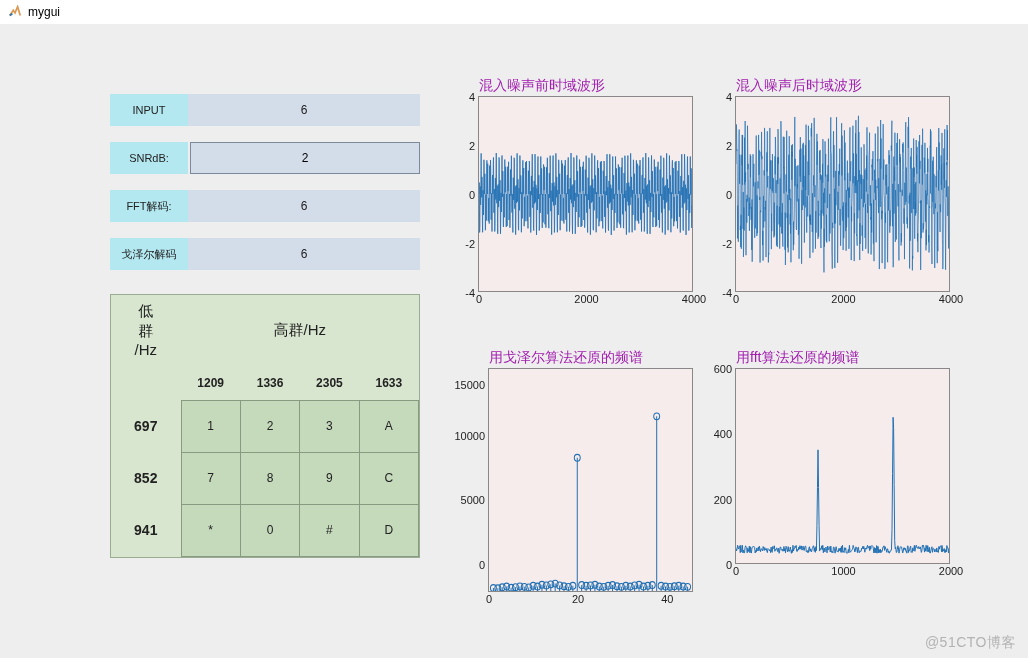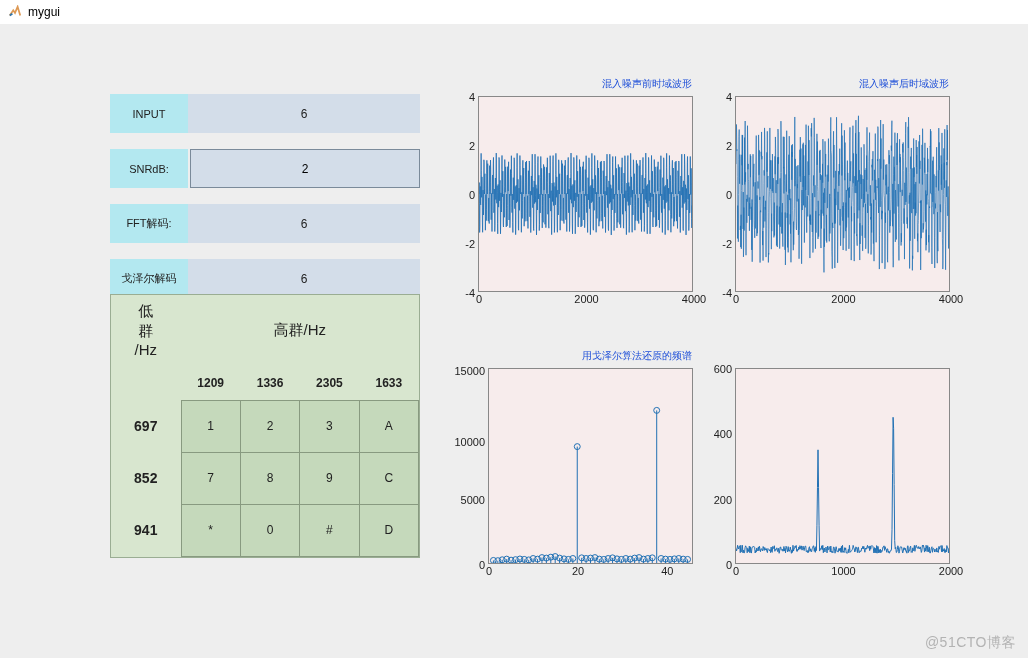--- a/index.html
+++ b/index.html
@@ -34,21 +34,21 @@
   .left-panel {
     position: absolute;
     left: 110px;
     top: 70px;
     width: 310px;
   }
   .row-field {
     display: flex;
     align-items: stretch;
     margin-bottom: 16px;
-    height: 39px;
+    height: 32px;
   }
   .lbl {
     background: #b3e8f0;
     width: 78px;
     display: flex;
     align-items: center;
     justify-content: center;
     font-size: 11px;
     color: #222;
   }
@@ -122,23 +122,23 @@
   .plot {
     position: absolute;
     background: #f7ecec;
     border: 1px solid #888;
   }
   .plot-title {
     position: absolute;
     top: -20px;
     left: 0;
     right: 0;
-    text-align: right;
-    font-size: 10px;
-    color: #1d4ed8;
+    text-align: left;
+    font-size: 14px;
+    color: #a21caf;
   }
   .tick-y, .tick-x {
     position: absolute;
     font-size: 11px;
     color: #222;
   }
   .tick-y { right: calc(100% + 4px); transform: translateY(-50%); }
   .tick-x { top: calc(100% + 2px); transform: translateX(-50%); }
   svg.plotsvg { width: 100%; height: 100%; display: block; }
   .watermark {
@@ -248,21 +248,21 @@
       </svg>
   <div class="tick-y" style="top: 196px;">-4</div>
       <div class="tick-y" style="top: 147px;">-2</div>
       <div class="tick-y" style="top: 98px;">0</div>
       <div class="tick-y" style="top: 49px;">2</div>
       <div class="tick-y" style="top: 0px;">4</div>
       <div class="tick-x" style="left: 0px;">0</div>
       <div class="tick-x" style="left: 107.5px;">2000</div>
       <div class="tick-x" style="left: 215px;">4000</div>
     </div>
-  <div class="plot" id="plot2" style="left:488px; top:344px; width:205px; height:196px;">
+  <div class="plot" id="plot2" style="left:488px; top:344px; width:205px; height:224px;">
     <div class="plot-title">用戈泽尔算法还原的频谱</div>
     <svg class="plotsvg" viewBox="0 0 205 196" preserveAspectRatio="none">
         <line x1="4.456521739130435" y1="196" x2="4.456521739130435" y2="193.38666666666666" stroke="#1f6fb3" stroke-width="1"></line>
         <circle cx="4.456521739130435" cy="193.38666666666666" r="3" fill="none" stroke="#1f6fb3" stroke-width="1"></circle>
         <line x1="8.91304347826087" y1="196" x2="8.91304347826087" y2="193.648" stroke="#1f6fb3" stroke-width="1"></line>
         <circle cx="8.91304347826087" cy="193.648" r="3" fill="none" stroke="#1f6fb3" stroke-width="1"></circle>
         <line x1="13.369565217391305" y1="196" x2="13.369565217391305" y2="192.73333333333332" stroke="#1f6fb3" stroke-width="1"></line>
         <circle cx="13.369565217391305" cy="192.73333333333332" r="3" fill="none" stroke="#1f6fb3" stroke-width="1"></circle>
         <line x1="17.82608695652174" y1="196" x2="17.82608695652174" y2="192.08" stroke="#1f6fb3" stroke-width="1"></line>
         <circle cx="17.82608695652174" cy="192.08" r="3" fill="none" stroke="#1f6fb3" stroke-width="1"></circle>
@@ -344,27 +344,28 @@
         <circle cx="187.17391304347825" cy="191.81866666666667" r="3" fill="none" stroke="#1f6fb3" stroke-width="1"></circle>
         <line x1="191.63043478260872" y1="196" x2="191.63043478260872" y2="191.42666666666668" stroke="#1f6fb3" stroke-width="1"></line>
         <circle cx="191.63043478260872" cy="191.42666666666668" r="3" fill="none" stroke="#1f6fb3" stroke-width="1"></circle>
         <line x1="196.08695652173913" y1="196" x2="196.08695652173913" y2="192.08" stroke="#1f6fb3" stroke-width="1"></line>
         <circle cx="196.08695652173913" cy="192.08" r="3" fill="none" stroke="#1f6fb3" stroke-width="1"></circle>
         <line x1="200.54347826086956" y1="196" x2="200.54347826086956" y2="192.34133333333332" stroke="#1f6fb3" stroke-width="1"></line>
         <circle cx="200.54347826086956" cy="192.34133333333332" r="3" fill="none" stroke="#1f6fb3" stroke-width="1"></circle>
       </svg>
   <div class="tick-y" style="top: 196px;">0</div>
       <div class="tick-y" style="top: 130.667px;">5000</div>
-      <div class="tick-y" style="top: 73px; margin-left: 20px;">10000</div>
-      <div class="tick-y" style="top: 2px;">15000</div>
+      <div class="tick-y" style="top: 67px; margin-left: 20px;">10000</div>
+      <div class="tick-y" style="top: 16px;">15000</div>
       <div class="tick-x" style="left: 0px;">0</div>
       <div class="tick-x" style="left: 89.1304px;">20</div>
       <div class="tick-x" style="left: 178.261px;">40</div>
     </div>
   <div class="plot" id="plot3" style="left:735px; top:344px; width:215px; height:196px;">
+    <div class="plot-title">用fft算法还原的频谱</div>
     <svg class="plotsvg" viewBox="0 0 215 196" preserveAspectRatio="none">
         <path d="M0 181.32404221389442 L0.5375 183.75600422620772 L1.075 181.7712820092837 L1.6125 178.13874949216842 L2.15 180.71048572858174 L2.6875 181.87817600568135 L3.225 179.09586933453878 L3.7625 178.72483280499776 L4.3 185.59109587669371 L4.8374999999999995 178.05478607316812 L5.375 184.48799041112264 L5.9125 184.6209371358156 L6.45 178.0924590051174 L6.9875 185.71788810888927 L7.525 183.063473529617 L8.0625 185.95292950868605 L8.6 185.61205311380326 L9.137500000000001 180.6982452566425 L9.674999999999999 178.6538897871971 L10.2125 179.58843999306362 L10.75 180.14667317469915 L11.2875 185.67967753807704 L11.825 181.1520308325688 L12.3625 182.14967170556386 L12.9 184.53482754230498 L13.4375 178.91272821724414 L13.975 185.6372096657753 L14.512500000000001 179.64435029725234 L15.05 185.00485582351683 L15.587499999999999 185.97782177428405 L16.125 180.34867889943223 L16.6625 180.16656556924184 L17.2 179.15042860507964 L17.7375 179.52276578744252 L18.275000000000002 179.37387608687084 L18.8125 180.1361910422643 L19.349999999999998 185.90438381036122 L19.8875 183.43142198224862 L20.425 184.97276299397151 L20.962500000000002 180.81935382584732 L21.5 183.07153275807698 L22.037499999999998 183.7548038482666 L22.575 179.74681491851806 L23.1125 183.6447390238444 L23.65 179.05866832733153 L24.1875 181.64229443868 L24.725 184.56206531524657 L25.2625 182.42695389886697 L25.8 181.51184460719426 L26.3375 182.80986107587813 L26.875 183.76358617544173 L27.4125 179.33782678047817 L27.95 181.29353742996852 L28.4875 183.31499724785488 L29.025000000000002 180.34084428548812 L29.562500000000004 181.40723551511763 L30.1 182.93770278692244 L30.637499999999996 181.51453547875087 L31.174999999999997 184.26157265106838 L31.7125 185.49563102622827 L32.25 181.37117598652839 L32.7875 181.91195403734844 L33.325 182.48657778104146 L33.8625 183.79081323941548 L34.4 182.50944434801738 L34.9375 185.5495450814565 L35.475 179.9019700954358 L36.0125 184.5474397857984 L36.550000000000004 185.2146783341964 L37.0875 179.2568947295348 L37.625 181.26840737660726 L38.1625 181.1565200805664 L38.699999999999996 178.5869441350301 L39.2375 184.16901893615722 L39.775 182.27646783192952 L40.3125 182.98628158569335 L40.85 181.04201590220134 L41.3875 180.64488843282064 L41.925000000000004 184.30835234324138 L42.4625 184.63161495029925 L43 181.15844039320945 L43.5375 186.19705016613005 L44.074999999999996 183.88759677985993 L44.6125 179.85496721863746 L45.15 179.9416460911433 L45.6875 182.6712334871292 L46.225 183.20154936313628 L46.7625 182.040891957283 L47.3 184.1263213078181 L47.8375 183.8122253338496 L48.375 179.31152263482412 L48.9125 183.89093430042266 L49.45 181.34311118920644 L49.987500000000004 185.719340634346 L50.525 179.04874379138153 L51.0625 180.58855828841527 L51.6 182.5373139500618 L52.137499999999996 184.7776494940122 L52.675 179.44228180944918 L53.2125 183.8466595331828 L53.75 184.39173431396483 L54.2875 182.48310783207415 L54.825 179.87269494136174 L55.362500000000004 183.2270201563835 L55.9 186.19144548177718 L56.4375 182.76078652719346 L56.975 185.31521193385123 L57.5125 178.11073020795982 L58.050000000000004 183.9322923342387 L58.587500000000006 181.4956477801005 L59.12500000000001 181.3579343477885 L59.66250000000001 178.86035381952922 L60.2 180.311087958018 L60.7375 178.24205306371053 L61.27499999999999 184.103480052948 L61.81249999999999 184.34814297358196 L62.349999999999994 182.1539336313804 L62.887499999999996 182.97976761261623 L63.425 179.77920759916304 L63.9625 182.06290083328884 L64.5 178.4907123764356 L65.0375 179.84014746745427 L65.575 182.0838865160942 L66.1125 178.72651606003444 L66.65 183.0186197479566 L67.1875 181.4281121611595 L67.725 178.94270870288213 L68.2625 182.42456020116805 L68.8 183.44250795443853 L69.3375 180.12330036560695 L69.875 178.8612893939018 L70.41250000000001 179.06076047023137 L70.95 184.7269766052564 L71.4875 184.19206925928592 L72.025 183.41783157189687 L72.5625 185.79713057676952 L73.10000000000001 185.0874178280433 L73.6375 180.79719186027845 L74.175 179.54046284357707 L74.71249999999999 184.27663043340047 L75.25 181.688331074516 L75.7875 183.86890011231105 L76.325 184.68407063881557 L76.8625 181.28981435994308 L77.39999999999999 180.95038413206737 L77.9375 178.70904778639476 L78.475 178.7534023841222 L79.0125 184.1981609582901 L79.55 180.63688786029815 L80.0875 185.22773280938466 L80.625 179.47594204246997 L81.1625 183.46867872476577 L81.7 157.88888888888889 L82.2375 119.77777777777777 L82.775 81.66666666666666 L83.3125 119.77777777777777 L83.85000000000001 157.88888888888889 L84.3875 183.94857385953267 L84.925 181.20274777412413 L85.4625 182.33576436042785 L86 181.65976758003234 L86.53750000000001 178.58907424608867 L87.075 182.529008658727 L87.6125 178.1755445321401 L88.14999999999999 185.59294171333312 L88.6875 181.42614828248819 L89.225 180.88956790367763 L89.7625 184.8709012389183 L90.3 181.23568928937118 L90.83749999999999 179.93759226004283 L91.375 181.41788314978282 L91.9125 185.78057645956676 L92.45 178.8866567482551 L92.9875 182.31491010586421 L93.525 182.6590028723081 L94.0625 179.4573914329211 L94.6 180.02743952671688 L95.1375 184.914268664519 L95.675 178.85578474104403 L96.2125 183.5471004962921 L96.75 185.40536732673644 L97.28750000000001 184.41185524761676 L97.825 185.67830630342166 L98.3625 179.9720130731662 L98.9 179.9448344429334 L99.4375 181.47804321050643 L99.97500000000001 186.09588644107183 L100.5125 182.8781762894243 L101.05 179.54386732180913 L101.58749999999999 182.57365239858626 L102.125 184.70405551989873 L102.6625 184.40127186675866 L103.2 184.891081315279 L103.7375 181.31165529986222 L104.27499999999999 181.4496323188146 L104.8125 183.65655977725982 L105.35 180.82664298216503 L105.8875 185.1913145303726 L106.425 179.22282098432382 L106.9625 185.30719432433446 L107.5 178.11384018957614 L108.0375 185.057590675354 L108.575 184.08960877557595 L109.11249999999998 185.4671376268069 L109.65 180.56114892860253 L110.18749999999999 182.6282691081365 L110.72500000000001 180.65779565970104 L111.26249999999999 185.94153808752696 L111.8 185.70076130529245 L112.33749999999999 186.19626792470615 L112.875 185.21769196172244 L113.4125 182.17463138898214 L113.95 185.6972665309906 L114.4875 178.1430123915275 L115.025 183.64111744562786 L115.5625 184.95240914026897 L116.10000000000001 184.46409553984802 L116.6375 183.55873676339786 L117.17500000000001 182.3847749253114 L117.71249999999999 182.00815999706586 L118.25000000000001 178.194620124499 L118.7875 180.40173450311025 L119.32500000000002 181.32461388111113 L119.8625 184.91138600508373 L120.4 183.88948542575042 L120.9375 179.72085151275 L121.475 180.0675455848376 L122.0125 182.13401422103246 L122.54999999999998 185.48940643866857 L123.0875 180.27187634209793 L123.62499999999999 180.12650818824767 L124.16250000000001 185.71526538530986 L124.69999999999999 185.27684389253457 L125.2375 183.59699698487918 L125.77499999999999 184.39982493917148 L126.3125 184.07353802224 L126.85 180.99561199744542 L127.3875 181.65254681507747 L127.925 179.21413041353225 L128.4625 181.78428659041722 L129 179.17443324327468 L129.5375 182.05503266255062 L130.075 185.13082346518834 L130.6125 180.93901777962844 L131.15 182.01264948844909 L131.6875 181.87831619580587 L132.225 179.8687997976939 L132.76250000000002 178.1414082368215 L133.3 181.13437393506368 L133.8375 180.57336421012877 L134.375 179.01445002555846 L134.9125 183.52769974072774 L135.45 178.70889786084493 L135.98749999999998 182.12355545361837 L136.525 179.0373788992564 L137.0625 178.37069697380065 L137.6 178.56434626579284 L138.1375 179.12784825960796 L138.675 181.72404475212096 L139.2125 185.89435826937358 L139.75 180.44551057318847 L140.2875 185.5221116264661 L140.82500000000002 181.2637234201034 L141.36249999999998 185.9142516374588 L141.9 178.40195328692596 L142.4375 186.10060033400853 L142.975 179.26379644634824 L143.5125 179.3220495502154 L144.05 185.841377111276 L144.5875 182.62040361464022 L145.125 185.34189235369365 L145.6625 181.98315480053424 L146.20000000000002 185.7844307144483 L146.7375 183.40655283828576 L147.275 184.47964715162914 L147.8125 182.74352461795013 L148.35 179.8073799729347 L148.8875 179.84110738039016 L149.42499999999998 178.6425168633461 L149.9625 183.23862283627193 L150.5 179.49782460133235 L151.0375 181.77291171948116 L151.575 182.01989945967992 L152.1125 185.1573427637418 L152.65 181.51280817091464 L153.1875 181.89816867510478 L153.725 185.4261933485667 L154.26250000000002 183.99422886669635 L154.79999999999998 186.1184570511182 L155.3375 184.81998085739713 L155.875 183.61251184542974 L156.4125 183.7080864628156 L156.95 181.86176305214565 L157.4875 162.02666666666667 L158.025 105.40444444444445 L158.5625 48.7822222222222 L159.1 60.106666666666655 L159.63750000000002 116.72888888888889 L160.175 173.35111111111112 L160.7125 181.6265152613322 L161.25 180.1385217030843 L161.7875 185.48351942698162 L162.325 184.9611552029848 L162.86249999999998 182.33809356093406 L163.4 178.59369905988376 L163.9375 180.8905093193054 L164.475 186.03472363154094 L165.0125 184.6338035043329 L165.55 180.06573187510173 L166.0875 179.79047635396321 L166.625 180.2770451227824 L167.1625 179.74321670532225 L167.70000000000002 182.86174602508544 L168.23749999999998 185.86656557718914 L168.775 184.4203795860211 L169.3125 180.72769844730695 L169.85 180.56600228150685 L170.3875 182.54755074977874 L170.925 181.1586482445399 L171.4625 184.3088838974635 L172 183.81925406754016 L172.5375 186.0921227256457 L173.07500000000002 179.02760334573685 L173.6125 178.53358524243038 L174.15 185.3955530444781 L174.6875 182.98769784669082 L175.225 183.47693923314412 L175.7625 179.9131037712097 L176.29999999999998 178.99686784744262 L176.8375 185.2698930422465 L177.375 184.50506220956643 L177.9125 185.29656470020612 L178.45 180.67292864819368 L178.9875 183.61225093603133 L179.525 182.04272513786952 L180.0625 178.1836921095848 L180.6 184.17966559727986 L181.13750000000002 180.63364985783895 L181.67499999999998 178.1506491025289 L182.2125 178.3194847424825 L182.75 180.90762809117635 L183.2875 180.6033064842224 L183.825 181.4467370033264 L184.3625 179.37626905441283 L184.9 180.96625871658324 L185.4375 181.73037277857463 L185.975 179.72339537938436 L186.51250000000002 182.01315183639525 L187.05 185.3285392443339 L187.5875 183.90319485167663 L188.125 178.0639541665713 L188.6625 179.1593170483907 L189.2 178.05416714350383 L189.73749999999998 180.83452672958373 L190.275 184.9889364560445 L190.8125 180.78134769896667 L191.35 183.98866920868556 L191.8875 178.079885216554 L192.425 181.0174242178599 L192.9625 184.5738919099172 L193.5 178.44241176744302 L194.0375 181.97405534187953 L194.57500000000002 184.7710313518842 L195.11249999999998 180.0438006391128 L195.65 185.86832768917083 L196.1875 185.8555935094754 L196.725 183.26243130564688 L197.2625 180.5798913260301 L197.8 179.58409507274627 L198.3375 185.1715204636256 L198.875 181.47359290421008 L199.4125 181.2529465476672 L199.95000000000002 181.7208116173744 L200.4875 184.91239946285884 L201.025 182.16115634342034 L201.5625 183.1594280719757 L202.1 184.9394376595815 L202.6375 180.7752611110608 L203.17499999999998 183.77782715559005 L203.7125 185.03523521820705 L204.25 185.3189914693435 L204.7875 179.31212574442227 L205.325 182.02690993944805 L205.8625 179.28955756823223 L206.4 179.04933400154113 L206.9375 178.49745221138 L207.475 184.61675114631652 L208.01250000000002 178.36480095684527 L208.54999999999998 184.63597763776778 L209.0875 182.4557989905278 L209.625 183.7363123814265 L210.1625 181.35301016966503 L210.7 185.39867130120595 L211.2375 185.49137567182382 L211.775 182.5796547750632 L212.3125 184.81923679709433 L212.85 178.3918678730726 L213.38750000000002 180.82798549731572 L213.925 180.62676204442977 L214.4625 185.71558178663253 L215 181.29329574803512 " fill="none" stroke="#1f6fb3" stroke-width="1"></path>
       </svg>
   <div class="tick-y" style="top: 196px;">0</div>
       <div class="tick-y" style="top: 130.667px;">200</div>
       <div class="tick-y" style="top: 65.3333px;">400</div>
       <div class="tick-y" style="top: 0px;">600</div>
       <div class="tick-x" style="left: 0px;">0</div>
       <div class="tick-x" style="left: 107.5px;">1000</div>
       <div class="tick-x" style="left: 215px;">2000</div>

